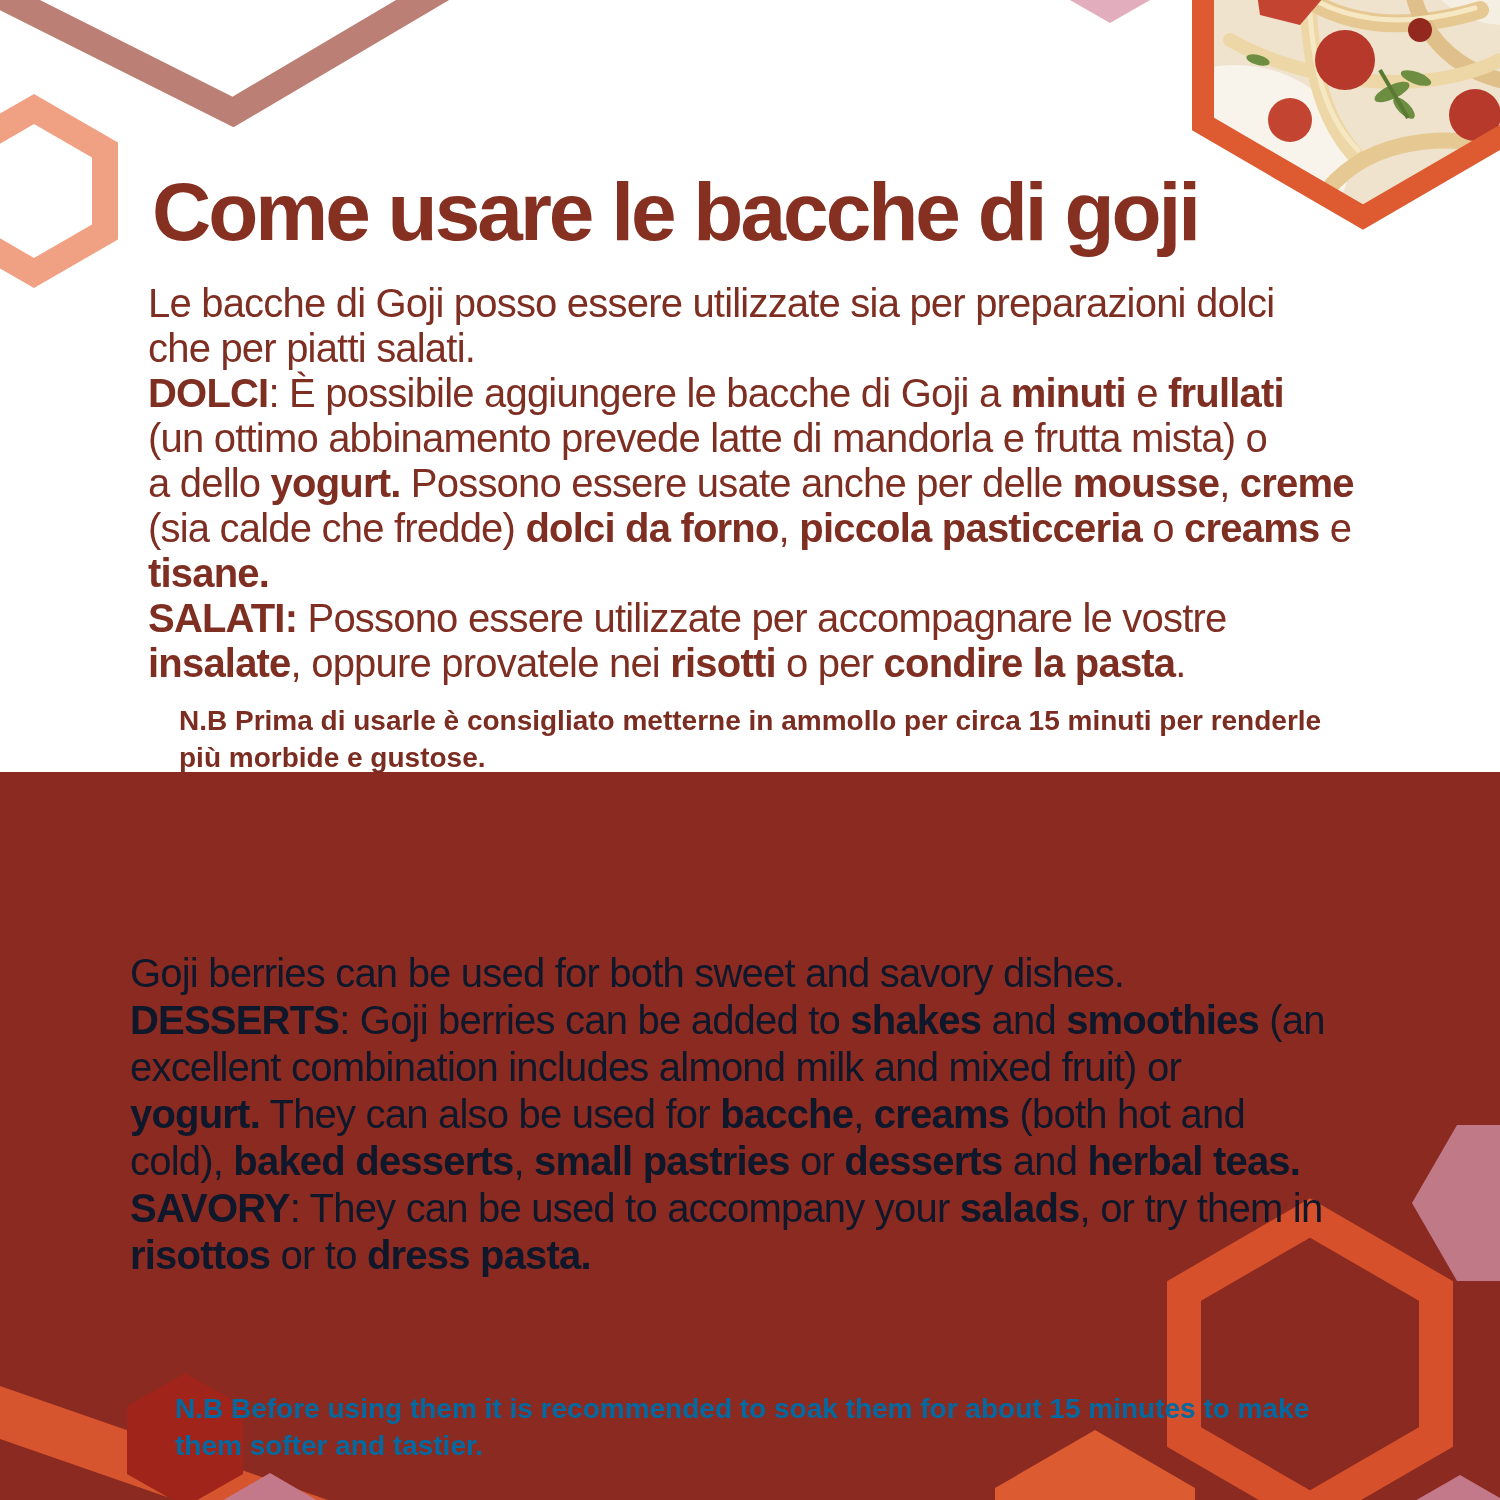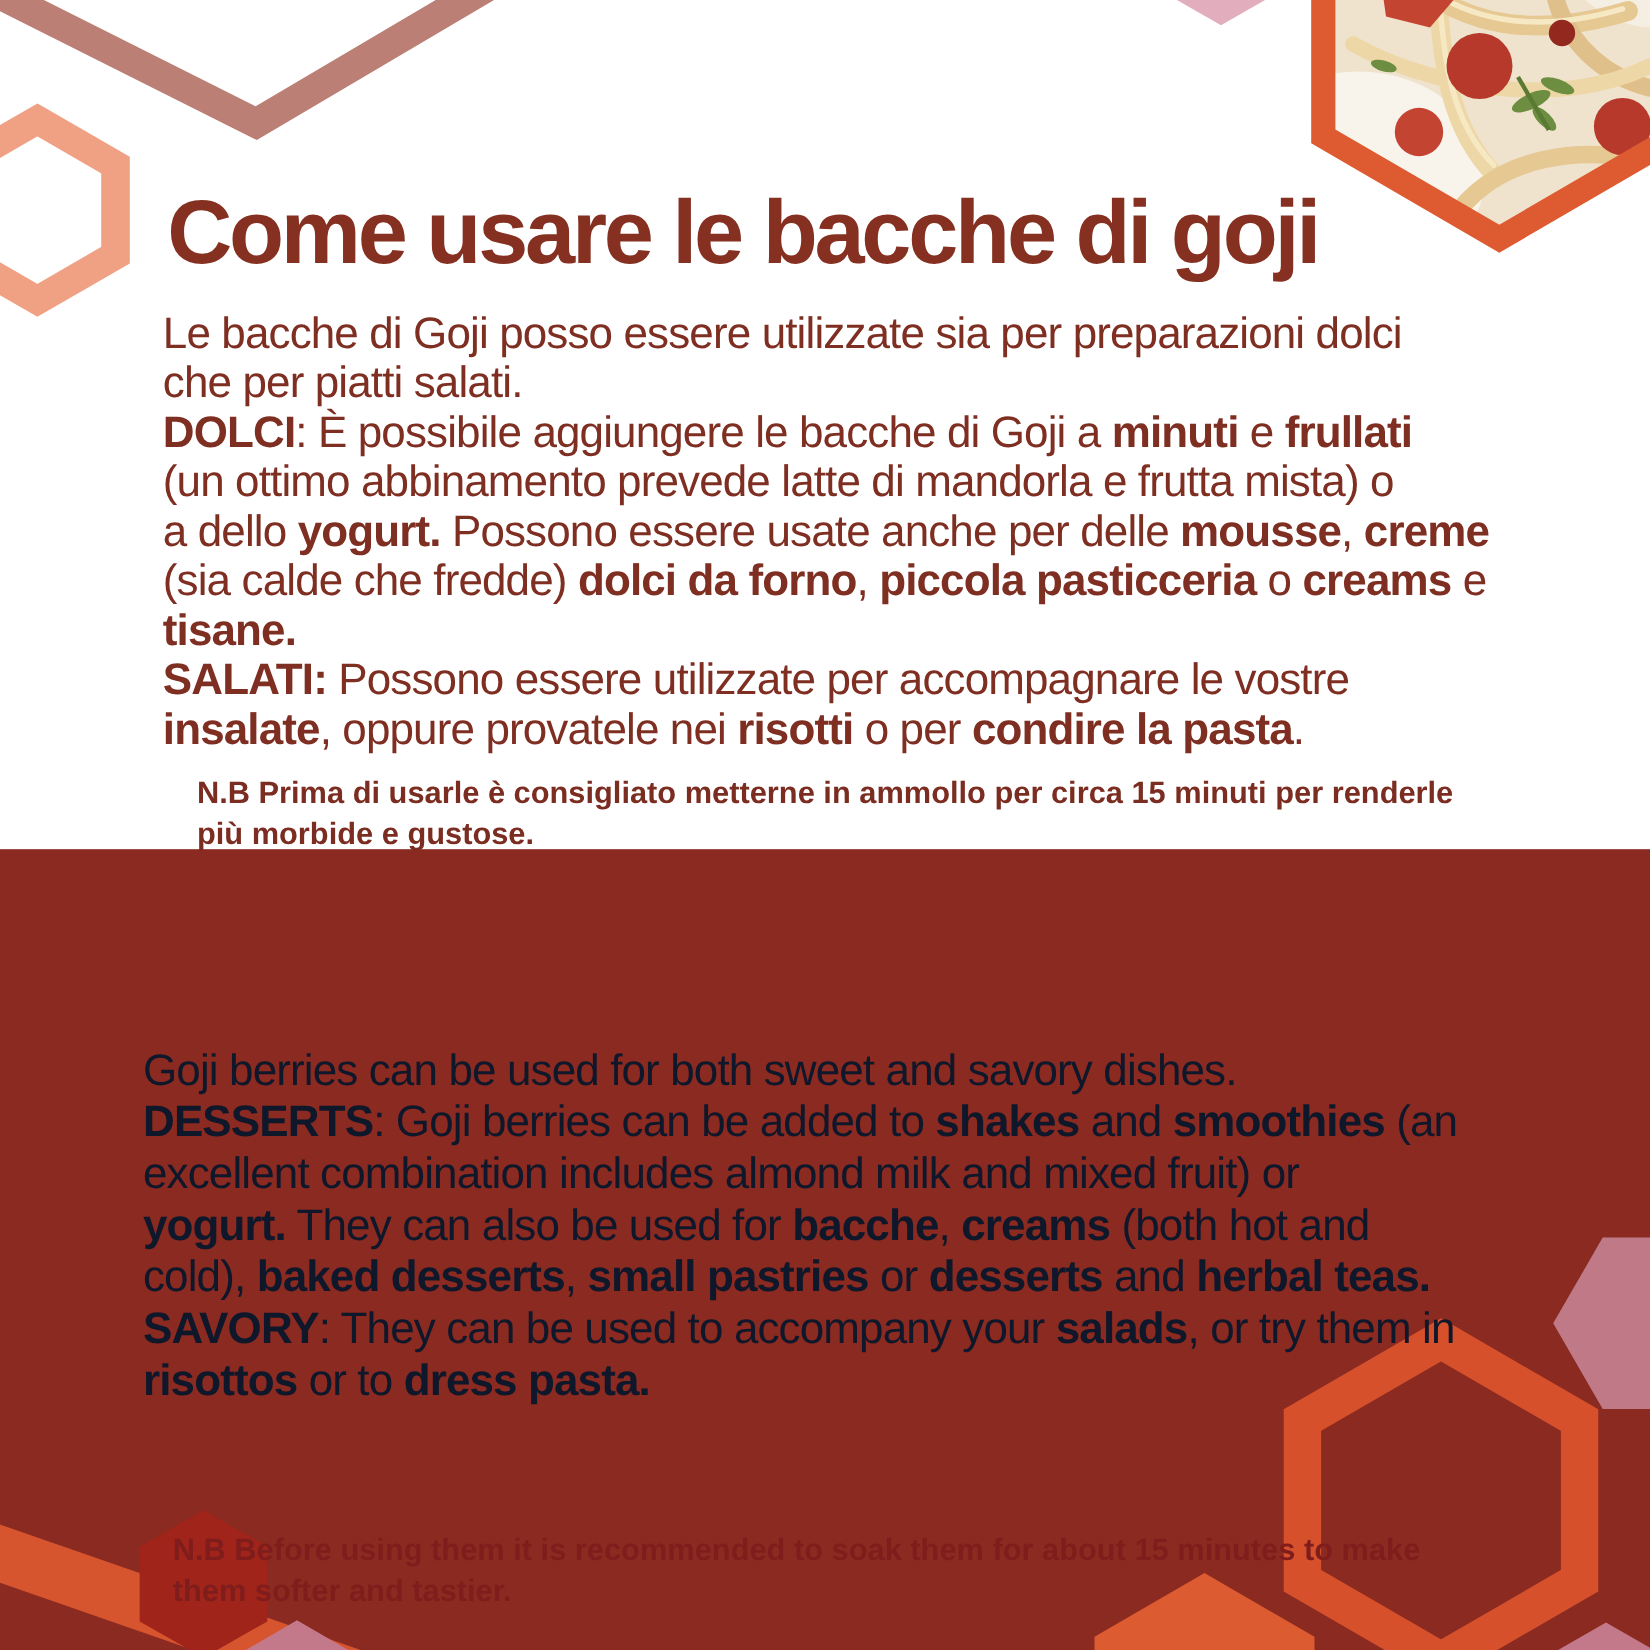--- a/index.html
+++ b/index.html
@@ -6,21 +6,21 @@
   .page{position:relative;width:1500px;height:1500px;overflow:hidden;background:#ffffff;
         font-family:"Liberation Sans",sans-serif;}
   .section-bottom{position:absolute;left:0;top:772px;width:1500px;height:728px;background:#8b2a20;}
   svg.decor{position:absolute;left:0;top:0;width:1500px;height:1500px;display:block;pointer-events:none;}
   .txt{position:absolute;margin:0;white-space:pre-wrap;}
   .it-title{left:152px;top:171px;font-size:82px;line-height:1;font-weight:700;letter-spacing:-3px;color:#853021;}
   .it-body{left:148px;top:281px;width:1360px;font-size:40px;line-height:45px;letter-spacing:-0.8px;color:#7f2e22;}
   .it-note{left:179px;top:702px;width:1300px;font-size:28px;line-height:37px;font-weight:700;color:#7c2d21;}
   .en-title{left:145px;top:842px;font-size:82px;line-height:1;font-weight:700;letter-spacing:-3px;color:#e39cae;}
   .en-body{left:130px;top:950px;width:1370px;font-size:40px;line-height:47px;letter-spacing:-0.8px;color:#0f172a;}
-  .en-note{left:157px;top:1390px;width:1300px;font-size:28px;line-height:37px;font-weight:700;color:#7f1d1d;}
+  .en-note{left:175px;top:1390px;width:1300px;font-size:28px;line-height:37px;font-weight:700;color:#0369a1;}
   b{font-weight:700;}
 </style>
 </head>
 <body>
 
 <div class="page">
 
   <div class="section-bottom"></div>
 
   <svg class="decor" viewBox="0 0 1500 1500" xmlns="http://www.w3.org/2000/svg">

